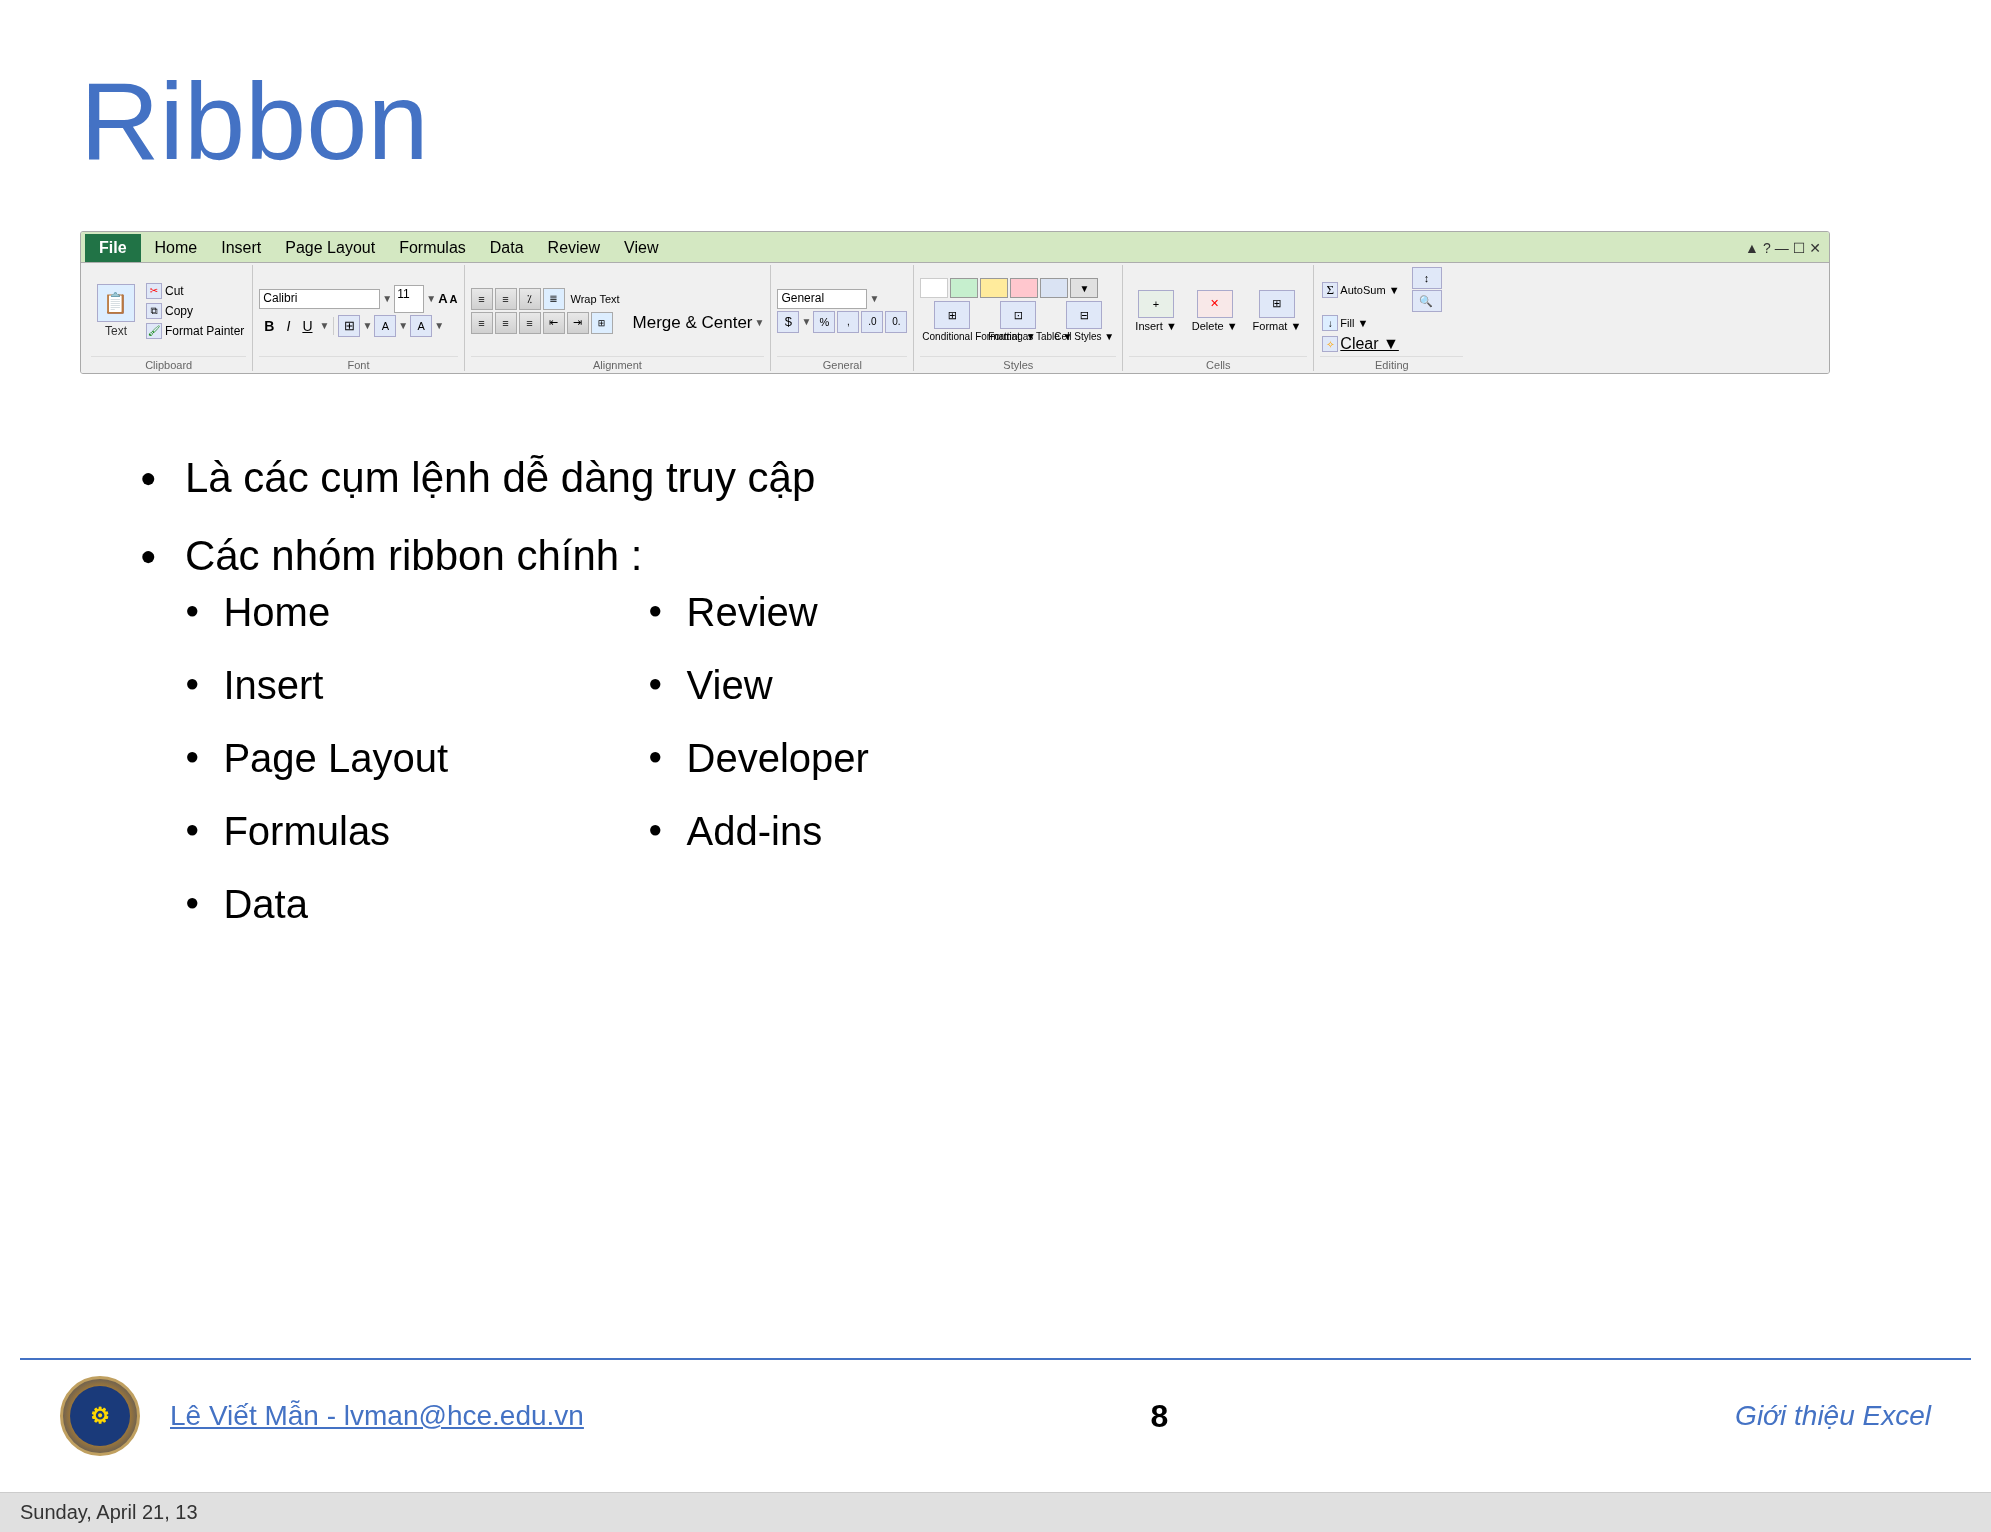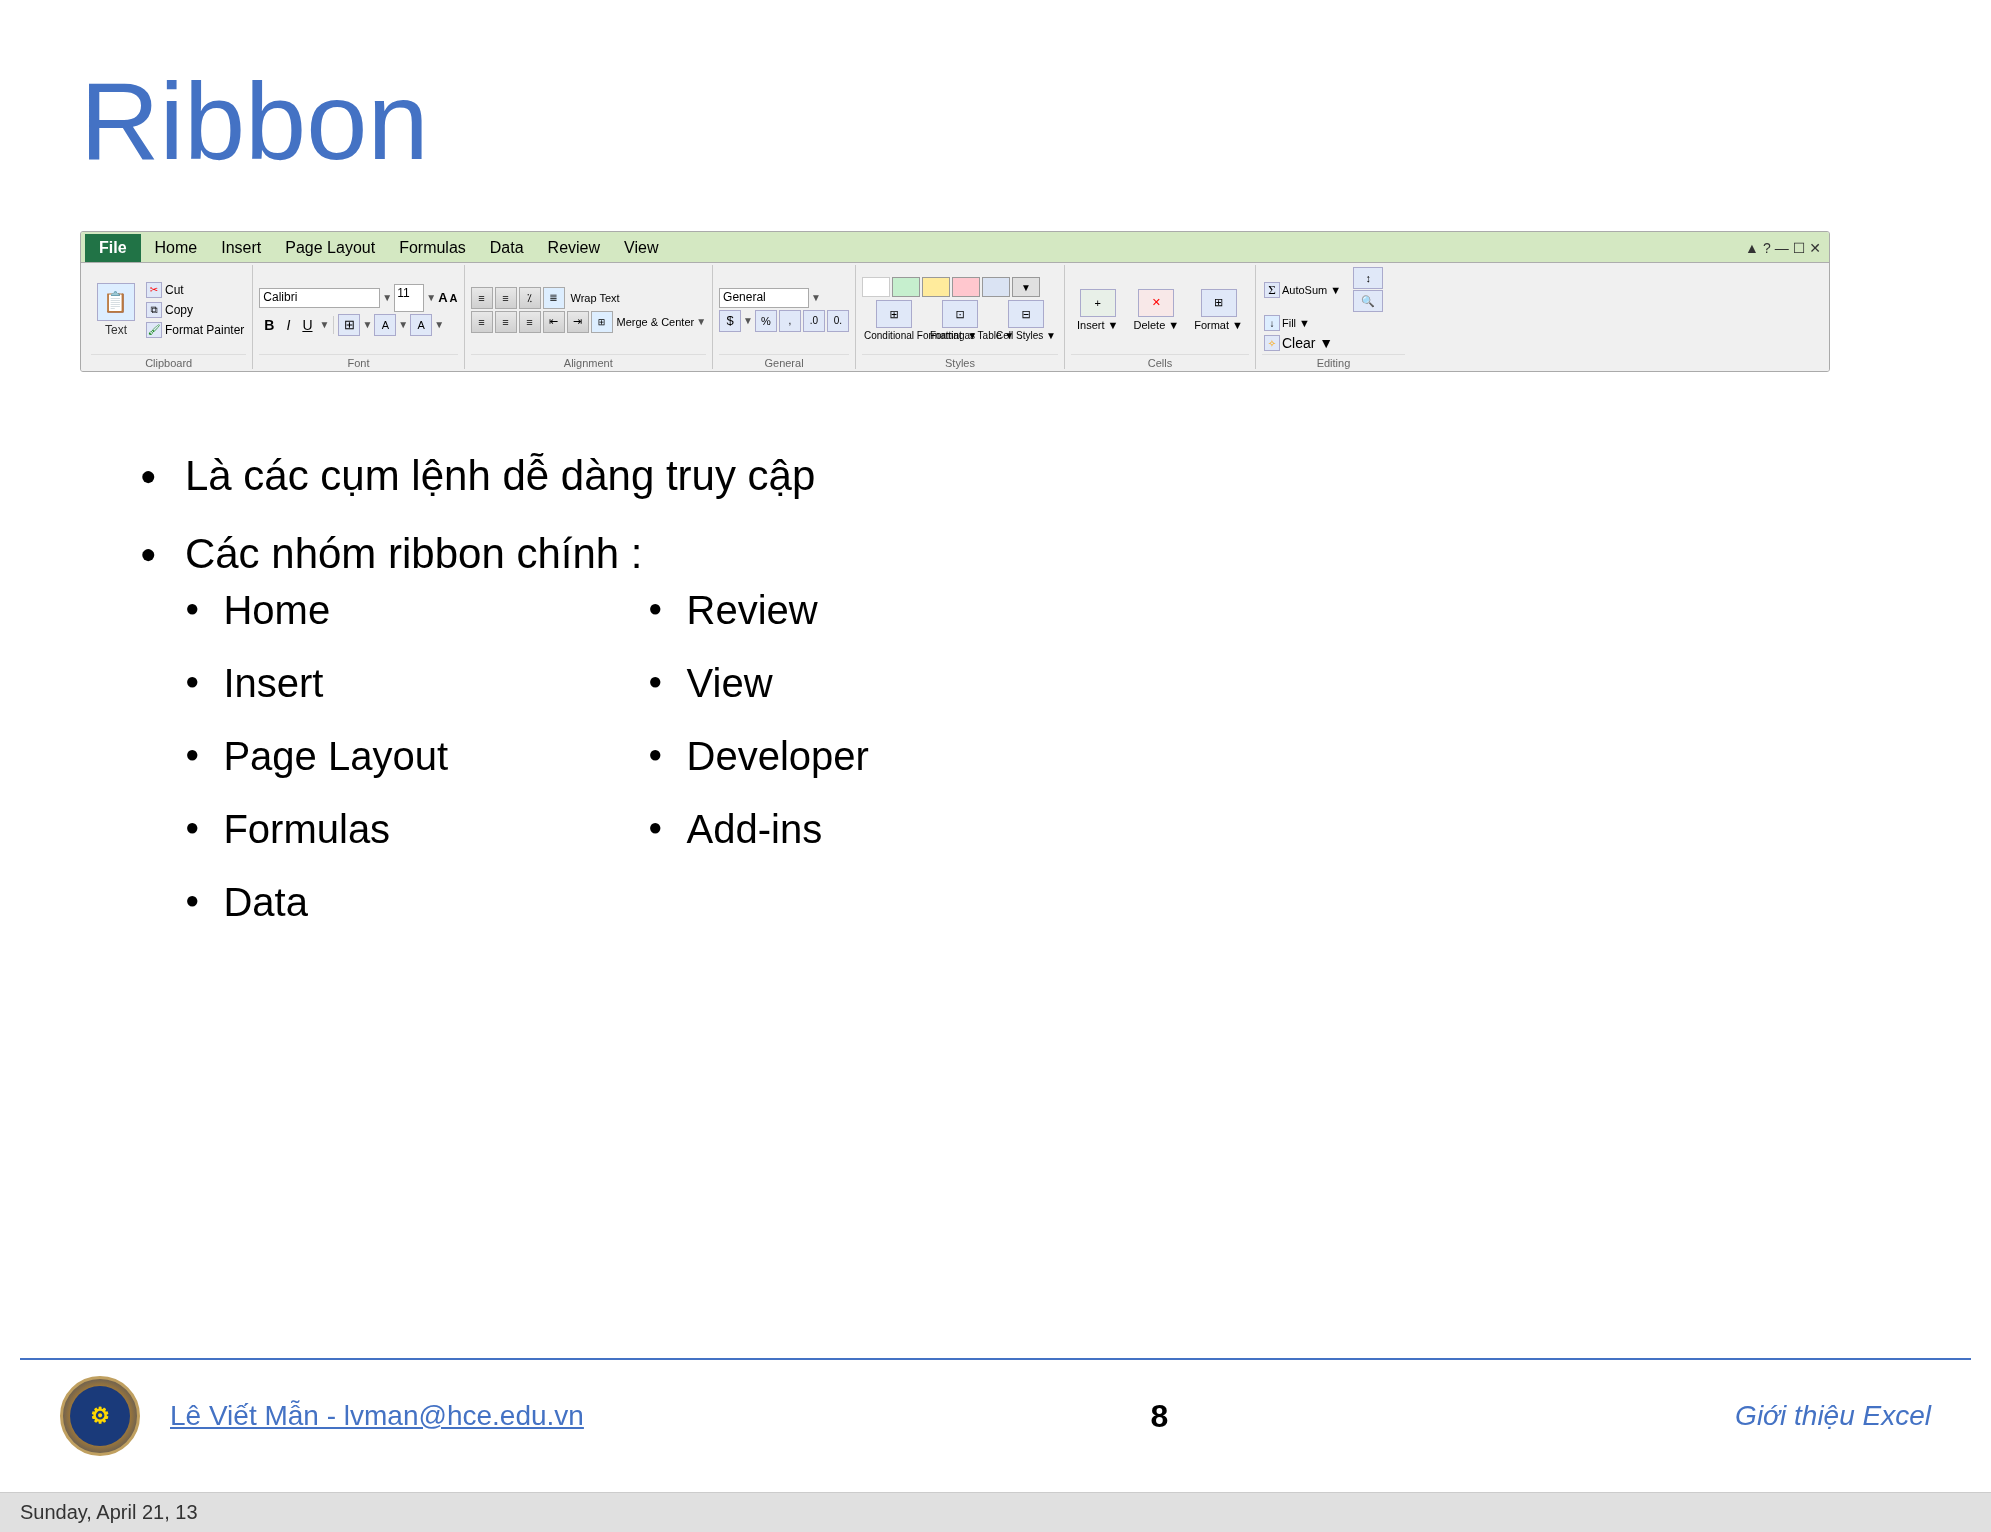--- a/index.html
+++ b/index.html
@@ -475,21 +475,21 @@
                 <span class="align-icon" style="font-size:10px;background:#ddeeff;">≣</span>
                 <span style="font-size:11px;margin-left:4px;color:#000;">Wrap Text</span>
               </div>
               <div class="r-row">
                 <span class="align-icon">≡</span>
                 <span class="align-icon">≡</span>
                 <span class="align-icon">≡</span>
                 <span class="align-icon">⇤</span>
                 <span class="align-icon">⇥</span>
                 <span class="align-icon" style="background:#ddeeff;font-size:9px;">⊞</span>
-                <span style="font-size:11px;margin-left:2px;color:#000;">Merge &amp; Center</span>
+                <span style="font-size:17px;margin-left:18px;color:#000;">Merge &amp; Center</span>
                 <span class="dropdown-arr">▼</span>
               </div>
             </div>
           </div>
           <div class="r-group-name">Alignment</div>
         </div>
 
         <div class="r-group" style="min-width:120px;">
           <div class="r-group-body">
             <div class="r-col">
@@ -574,21 +574,21 @@
               </div>
               <div class="r-row">
                 <div class="r-btn-small" style="gap:2px;">
                   <span class="icon-s" style="background:#ddeeff;">↓</span>
                   <span style="font-size:11px;">Fill ▼</span>
                 </div>
               </div>
               <div class="r-row">
                 <div class="r-btn-small" style="gap:2px;">
                   <span class="icon-s" style="color:orange;">✧</span>
-                  <span style="font-size:14px;">Clear ▼</span>
+                  <span style="font-size:16px;text-decoration:underline;">Clear ▼</span>
                 </div>
               </div>
             </div>
           </div>
           <div class="r-group-name">Editing</div>
         </div>
 
       </div>
     </div>
 

